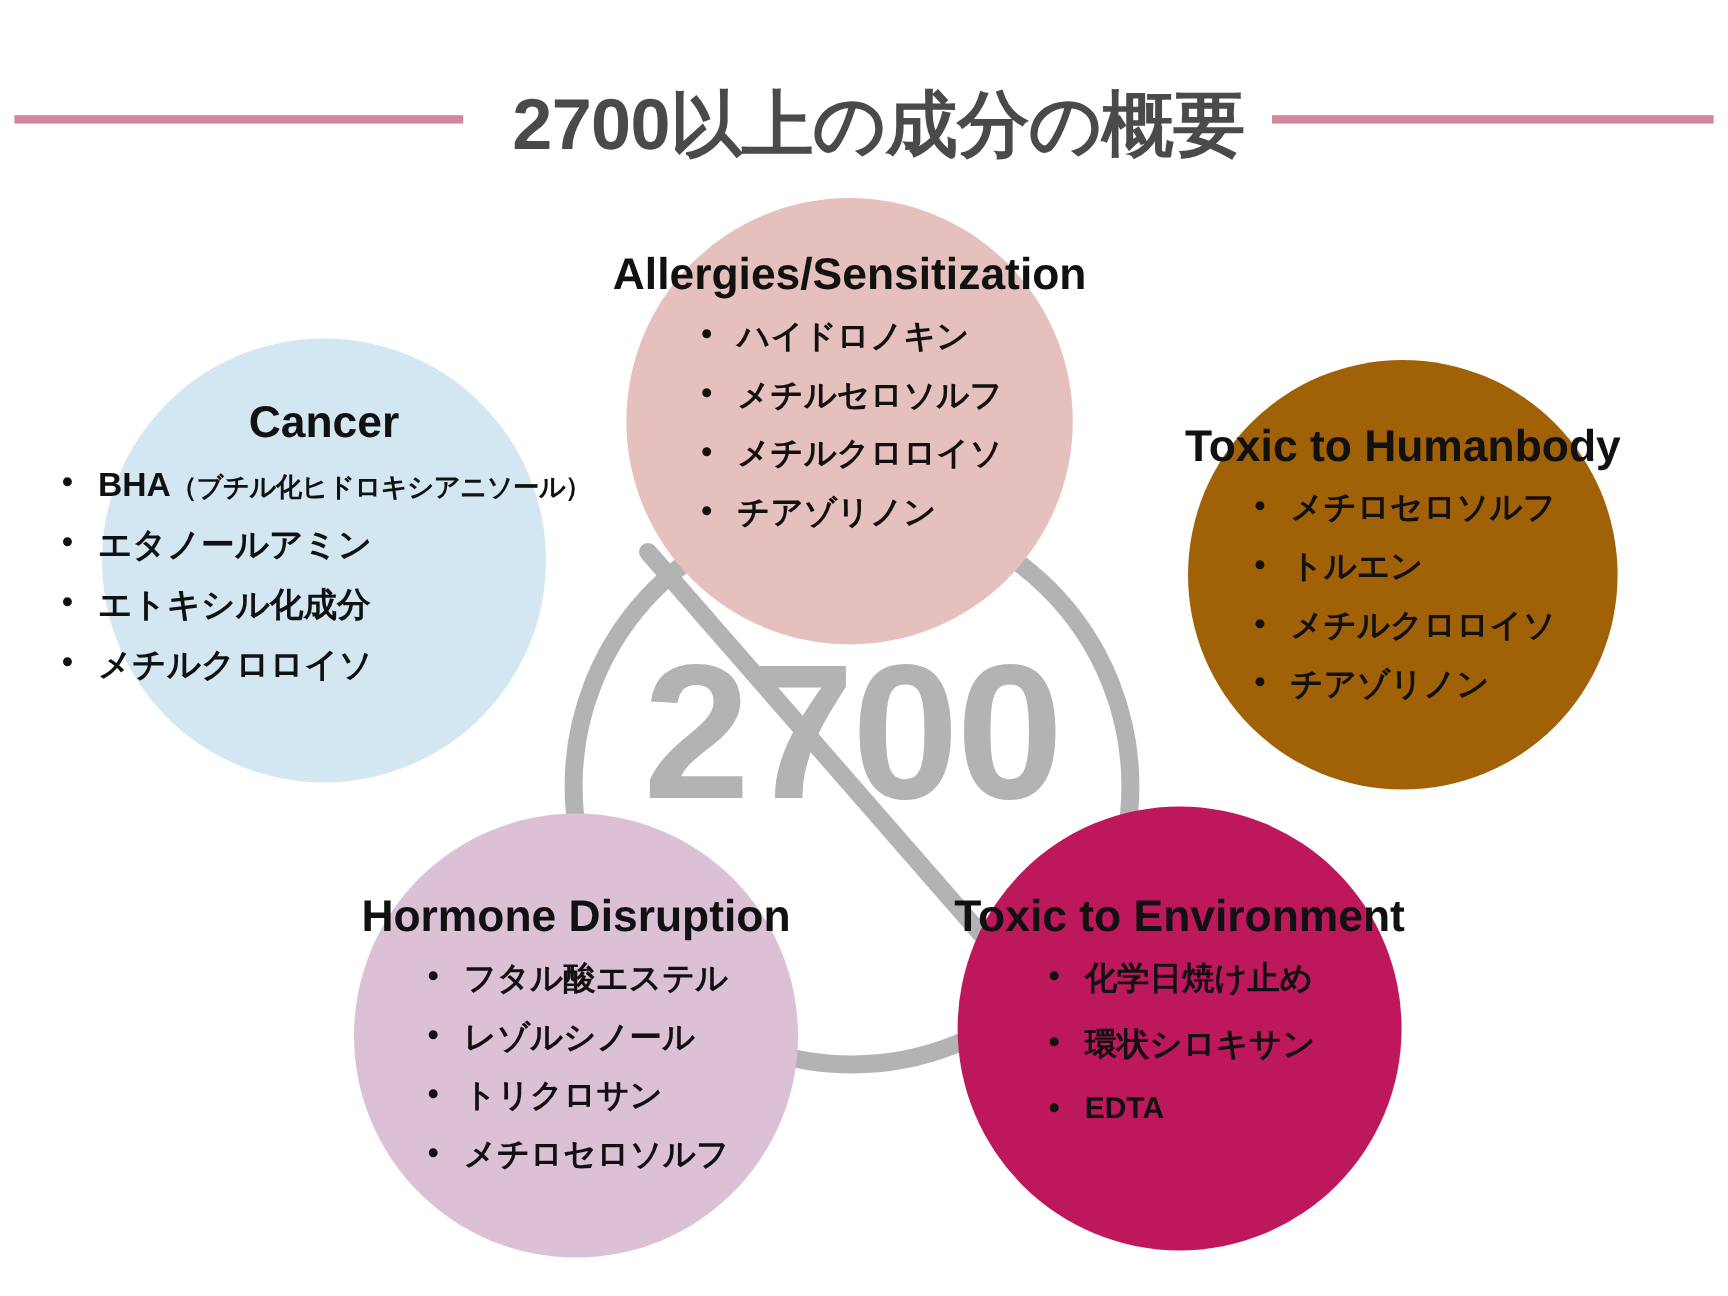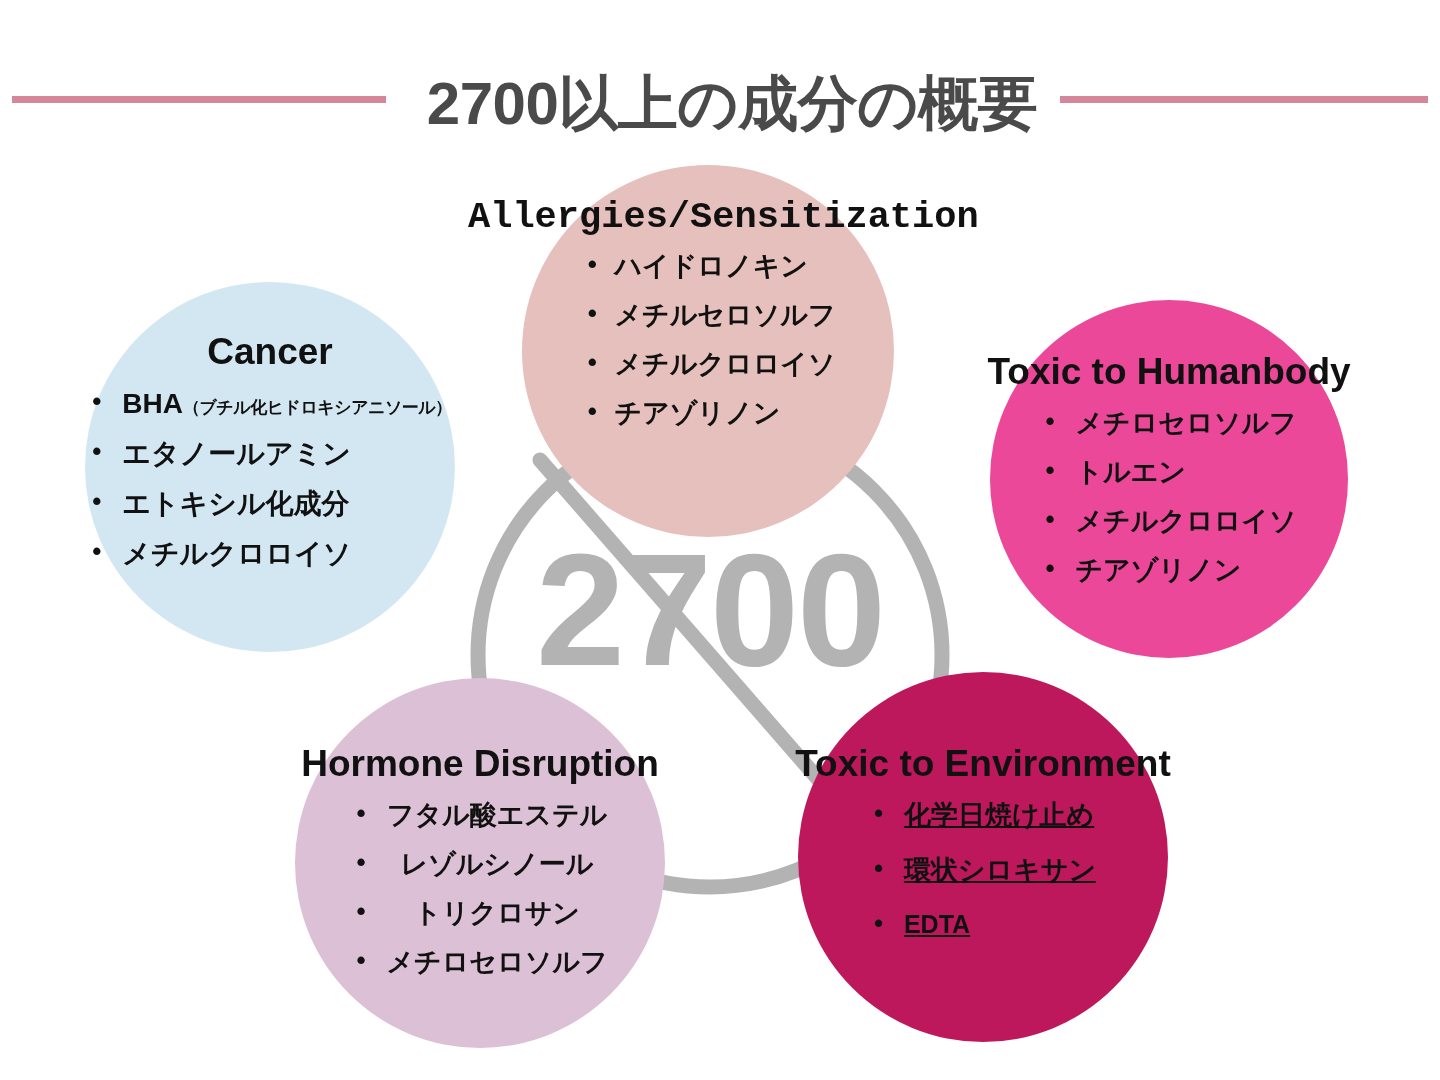--- a/index.html
+++ b/index.html
@@ -107,59 +107,59 @@
     line-height: 1.22;
     white-space: nowrap;
   }
   .bubble-list li::before {
     content: "•";
     position: absolute;
     left: 4px;
     top: -1px;
     font-size: 26px;
   }
-  .sub-note { font-size: 17px; font-weight: bold; letter-spacing: -0.5px; }
+  .sub-note { font-size: 22px; font-weight: bold; letter-spacing: -0.5px; }
   .cont-line { padding-left: 74px; }
   .cont-line::before { content: ""; }
 
   
   #bubble-cancer {
     left: 85px; top: 282px; width: 370px; height: 370px;
     background: #d3e7f3;
   }
   #bubble-cancer .bubble-content { top: 50px; }
   #bubble-cancer .bubble-list li { font-size: 28px; margin-bottom: 16px; }
 
   #bubble-allergies {
     left: 522px; top: 165px; width: 372px; height: 372px;
     background: #e5c0bc;
   }
-  #bubble-allergies .bubble-content { top: 32px; font-family: Liberation Mono, monospace; }
+  #bubble-allergies .bubble-content { top: 44px; }
   #bubble-allergies .bubble-list li { margin-bottom: 16px; }
 
   #bubble-human {
     left: 990px; top: 300px; width: 358px; height: 358px;
-    background: #ec4899;
+    background: #a16207;
   }
   #bubble-human .bubble-content { top: 52px; }
   #bubble-human .bubble-list li { margin-bottom: 16px; }
 
   #bubble-hormone {
     left: 295px; top: 678px; width: 370px; height: 370px;
     background: #dcc0d5;
   }
   #bubble-hormone .bubble-content { top: 66px; }
-  #bubble-hormone .bubble-list li { margin-bottom: 16px; text-align: center; }
+  #bubble-hormone .bubble-list li { margin-bottom: 16px; }
 
   #bubble-environment {
     left: 798px; top: 672px; width: 370px; height: 370px;
     background: #be185d;
   }
   #bubble-environment .bubble-content { top: 72px; }
-  #bubble-environment .bubble-list li { margin-bottom: 22px; text-decoration: underline; }
+  #bubble-environment .bubble-list li { margin-bottom: 22px; }
   #bubble-environment .bubble-list li.latin { font-size: 25px; }
 </style>
 </head>
 <body>
 
 <div id="title-row">
   <div class="title-rule" id="title-rule-left"></div>
   <div class="title-rule" id="title-rule-right"></div>
   <div id="page-title">2700以上の成分の概要</div>
 </div>

